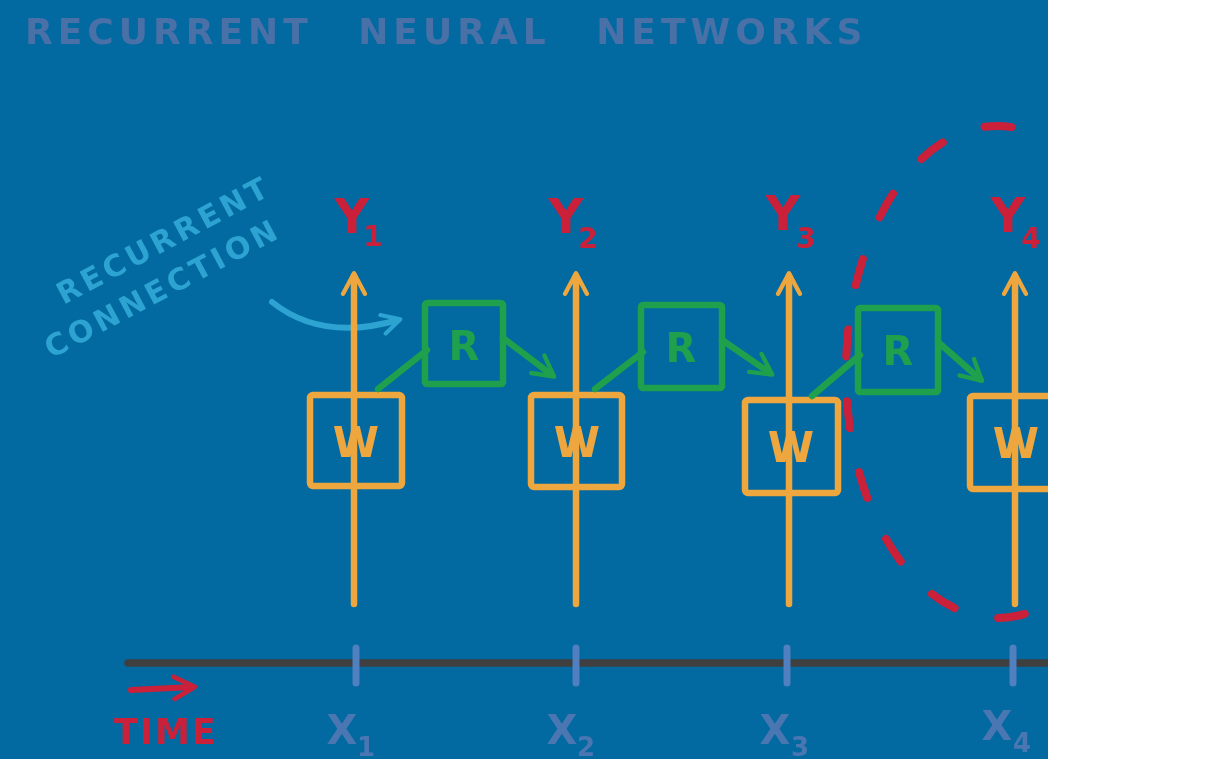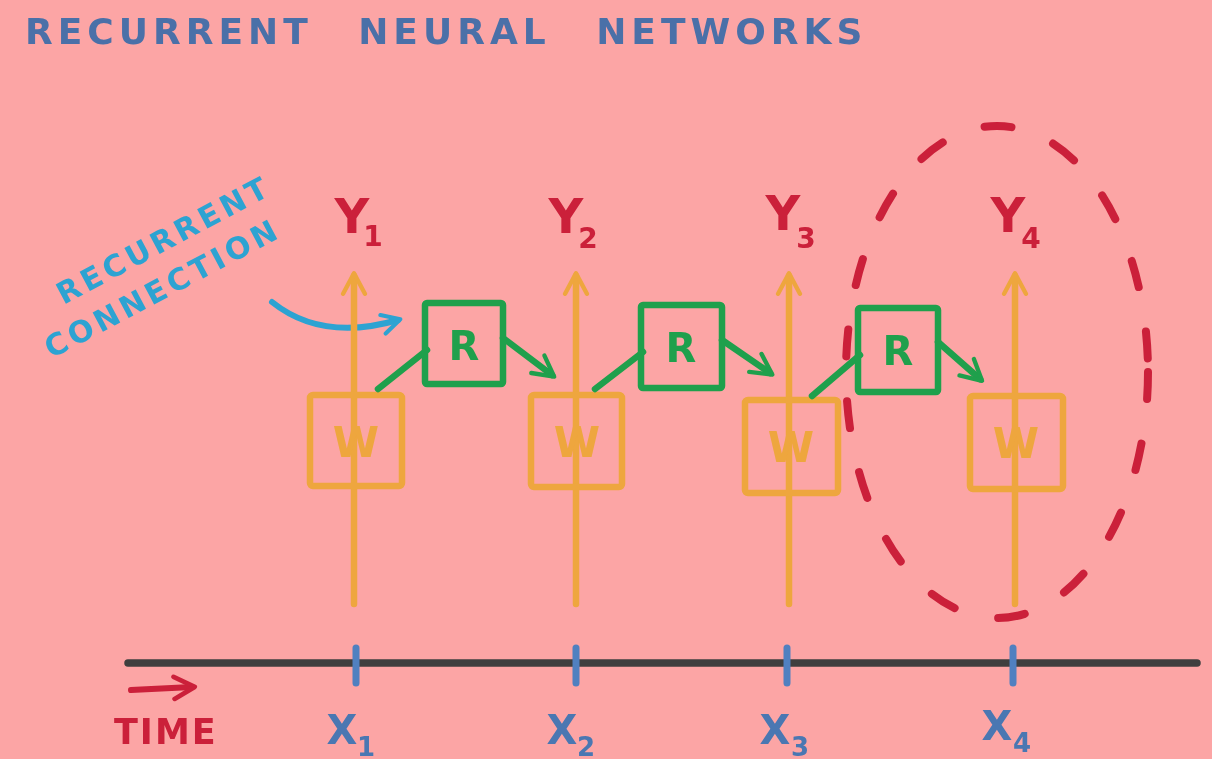--- a/index.html
+++ b/index.html
@@ -2,23 +2,23 @@
 <html><head>
 <meta charset="utf-8">
 <style>
   html, body {
     margin: 0;
     padding: 0;
     background: #ffffff;
   }
   #stage {
     position: relative;
-    width: 1212px;
+    width: 1048px;
     height: 759px;
-    background: #fca5a5;
+    background: #0369a1;
     overflow: hidden;
     font-family: "DejaVu Sans", sans-serif;
   }
   svg { display: block; }
   text {
     font-family: "DejaVu Sans", sans-serif;
     font-weight: bold;
   }
   .title-text {
     font-size: 36px;

